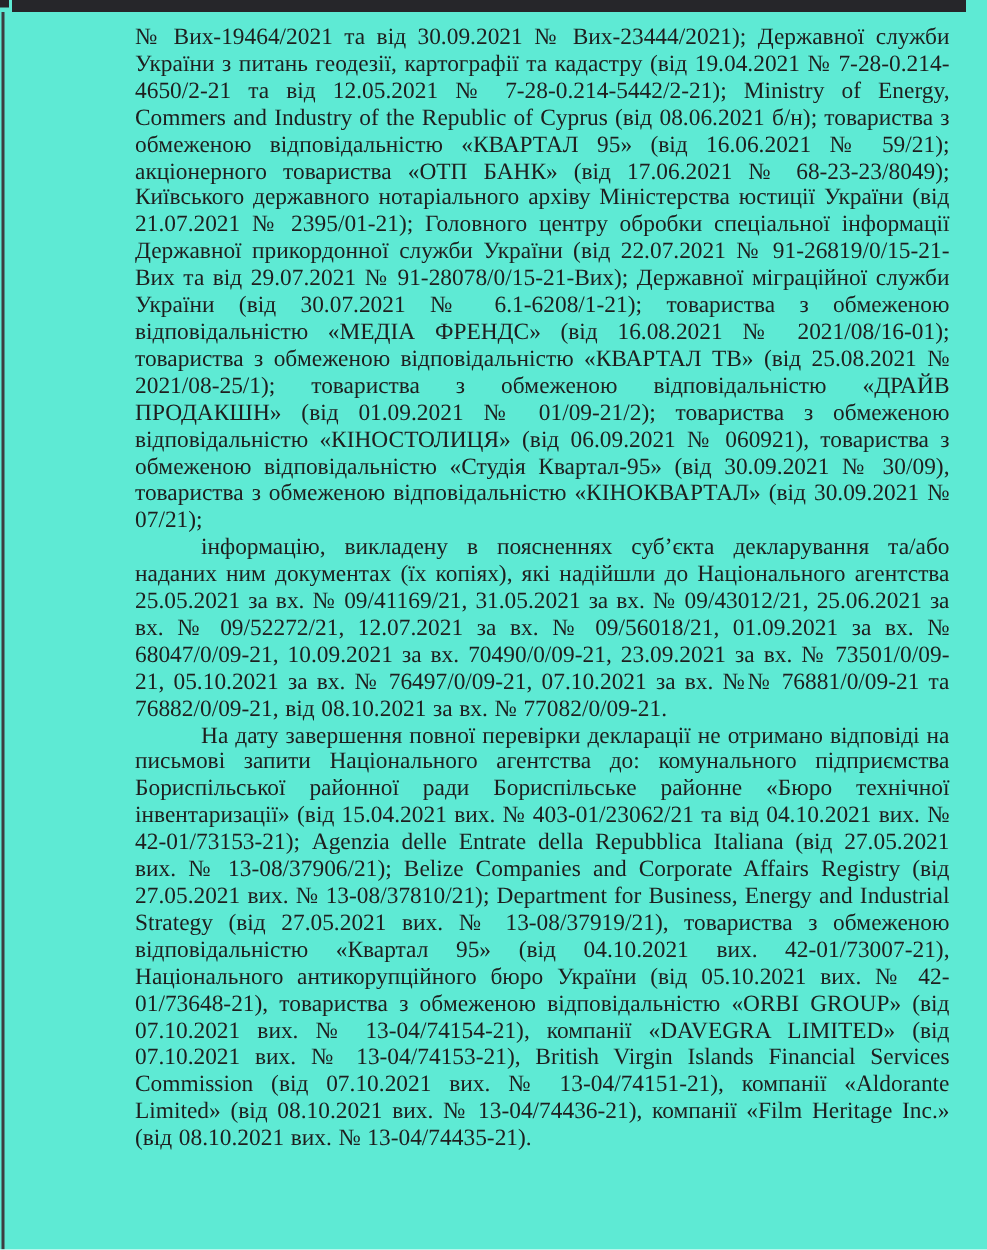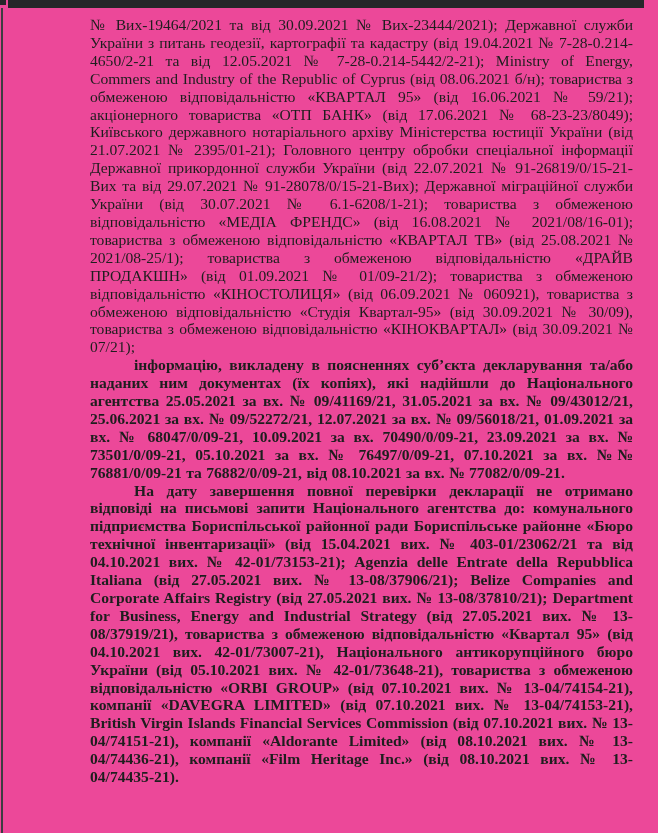--- a/index.html
+++ b/index.html
@@ -46,27 +46,26 @@
     text-align: justify;
     color: #1e1e1e;
     word-spacing: 0.5px;
   }
   .text-block p.para {
     margin: 0;
     padding: 0;
   }
   .text-block p.indent {
     text-indent: 44px;
-    font-weight: bold;
   }
 </style>
 </head>
 <body>
 
-<div class="page" style="background: #ec4899;">
+<div class="page" style="background: #5eead4;">
   <div class="top-bar" style="background: rgb(38, 38, 42);"></div>
   <div class="corner-mark" style="background: rgb(38, 38, 42);"></div>
   <div class="left-line" style="background: rgb(61, 61, 65);"></div>
   <div class="text-block" style="color: rgb(30, 30, 30);">
       <p class="para">№ Вих-19464/2021 та від 30.09.2021 № Вих-23444/2021); Державної служби України з питань геодезії, картографії та кадастру (від 19.04.2021 № 7-28-0.214-4650/2-21 та від 12.05.2021 № 7-28-0.214-5442/2-21); Ministry of Energy, Commers and Industry of the Republic of Cyprus (від 08.06.2021 б/н); товариства з обмеженою відповідальністю «КВАРТАЛ 95» (від 16.06.2021 № 59/21); акціонерного товариства «ОТП БАНК» (від 17.06.2021 № 68-23-23/8049); Київського державного нотаріального архіву Міністерства юстиції України (від 21.07.2021 № 2395/01-21); Головного центру обробки спеціальної інформації Державної прикордонної служби України (від 22.07.2021 № 91-26819/0/15-21-Вих та від 29.07.2021 № 91-28078/0/15-21-Вих); Державної міграційної служби України (від 30.07.2021 № 6.1-6208/1-21); товариства з обмеженою відповідальністю «МЕДІА ФРЕНДС» (від 16.08.2021 № 2021/08/16-01); товариства з обмеженою відповідальністю «КВАРТАЛ ТВ» (від 25.08.2021 № 2021/08-25/1); товариства з обмеженою відповідальністю «ДРАЙВ ПРОДАКШН» (від 01.09.2021 № 01/09-21/2); товариства з обмеженою відповідальністю «КІНОСТОЛИЦЯ» (від 06.09.2021 № 060921), товариства з обмеженою відповідальністю «Студія Квартал-95» (від 30.09.2021 № 30/09), товариства з обмеженою відповідальністю «КІНОКВАРТАЛ» (від 30.09.2021 № 07/21);</p>
       <p class="para indent">інформацію, викладену в поясненнях суб’єкта декларування та/або наданих ним документах (їх копіях), які надійшли до Національного агентства 25.05.2021 за вх. № 09/41169/21, 31.05.2021 за вх. № 09/43012/21, 25.06.2021 за вх. № 09/52272/21, 12.07.2021 за вх. № 09/56018/21, 01.09.2021 за вх. № 68047/0/09-21, 10.09.2021 за вх. 70490/0/09-21, 23.09.2021 за вх. № 73501/0/09-21, 05.10.2021 за вх. № 76497/0/09-21, 07.10.2021 за вх. №№ 76881/0/09-21 та 76882/0/09-21, від 08.10.2021 за вх. № 77082/0/09-21.</p>
       <p class="para indent">На дату завершення повної перевірки декларації не отримано відповіді на письмові запити Національного агентства до: комунального підприємства Бориспільської районної ради Бориспільське районне «Бюро технічної інвентаризації» (від 15.04.2021 вих. № 403-01/23062/21 та від 04.10.2021 вих. № 42-01/73153-21); Agenzia delle Entrate della Repubblica Italiana (від 27.05.2021 вих. № 13-08/37906/21); Belize Companies and Corporate Affairs Registry (від 27.05.2021 вих. № 13-08/37810/21); Department for Business, Energy and Industrial Strategy (від 27.05.2021 вих. № 13-08/37919/21), товариства з обмеженою відповідальністю «Квартал 95» (від 04.10.2021 вих. 42-01/73007-21), Національного антикорупційного бюро України (від 05.10.2021 вих. № 42-01/73648-21), товариства з обмеженою відповідальністю «ORBI GROUP» (від 07.10.2021 вих. № 13-04/74154-21), компанії «DAVEGRA LIMITED» (від 07.10.2021 вих. № 13-04/74153-21), British Virgin Islands Financial Services Commission (від 07.10.2021 вих. № 13-04/74151-21), компанії «Aldorante Limited» (від 08.10.2021 вих. № 13-04/74436-21), компанії «Film Heritage Inc.» (від 08.10.2021 вих. № 13-04/74435-21).</p>
     </div>
 </div>
 

